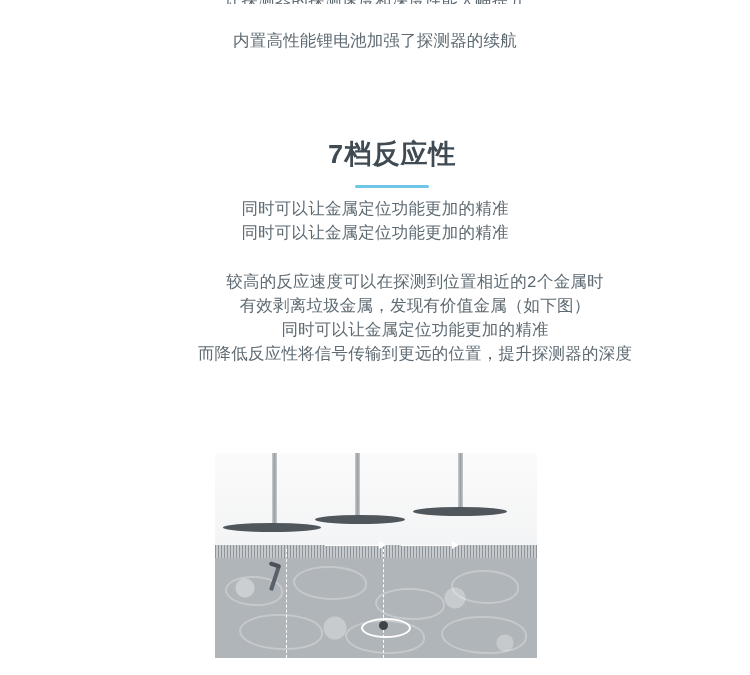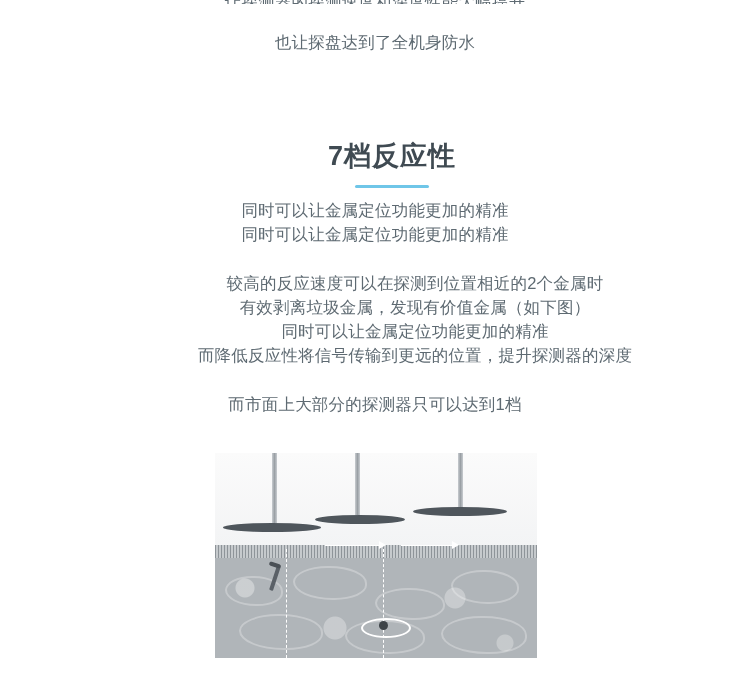--- a/index.html
+++ b/index.html
@@ -11,20 +11,21 @@
     height: 675px;
     background: #ffffff;
     font-family: "Liberation Sans", sans-serif;
     color: #5b6770;
     overflow: hidden;
   }
   .page {
     position: relative;
     width: 750px;
     height: 675px;
+    font-family: Liberation Mono, monospace;
   }
   .block {
     text-align: center;
   }
   .line {
     font-size: 16.5px;
     line-height: 24px;
     color: #5e6a72;
     letter-spacing: 0.2px;
     white-space: nowrap;
@@ -197,42 +198,41 @@
 
 <div class="page">
 
   <div class="cut-top">
     <div class="block">
       <div class="line">让探测器的探测速度和深度性能大幅提升</div>
     </div>
   </div>
 
   <div class="para1 block">
-    <div class="line">也让探盘达到了全机身防水</div>
+    <div class="line">内置高性能锂电池加强了探测器的续航</div>
   </div>
 
   <div class="heading-wrap">
     <div class="heading">7档反应性</div>
     <div class="heading-rule"></div>
   </div>
 
   <div class="para2 block">
     <div class="line">同时可以让金属定位功能更加的精准</div>
     <div class="line">同时可以让金属定位功能更加的精准</div>
   </div>
 
   <div class="para3 block">
     <div class="line">较高的反应速度可以在探测到位置相近的2个金属时</div>
     <div class="line">有效剥离垃圾金属，发现有价值金属（如下图）</div>
     <div class="line">同时可以让金属定位功能更加的精准</div>
     <div class="line">而降低反应性将信号传输到更远的位置，提升探测器的深度</div>
   </div>
 
   <div class="para4 block">
-    <div class="line">而市面上大部分的探测器只可以达到1档</div>
   </div>
 
   <div class="figure">
     <div class="fig-sky"></div>
     <div class="fig-ground"></div>
     <div class="fig-soil">
       <div class="soil-swirl" style="left:10px; top:18px; width:54px; height:26px;"></div>
       <div class="soil-swirl" style="left:78px; top:8px; width:70px; height:30px;"></div>
       <div class="soil-swirl" style="left:160px; top:30px; width:66px; height:28px;"></div>
       <div class="soil-swirl" style="left:236px; top:12px; width:64px; height:30px;"></div>

